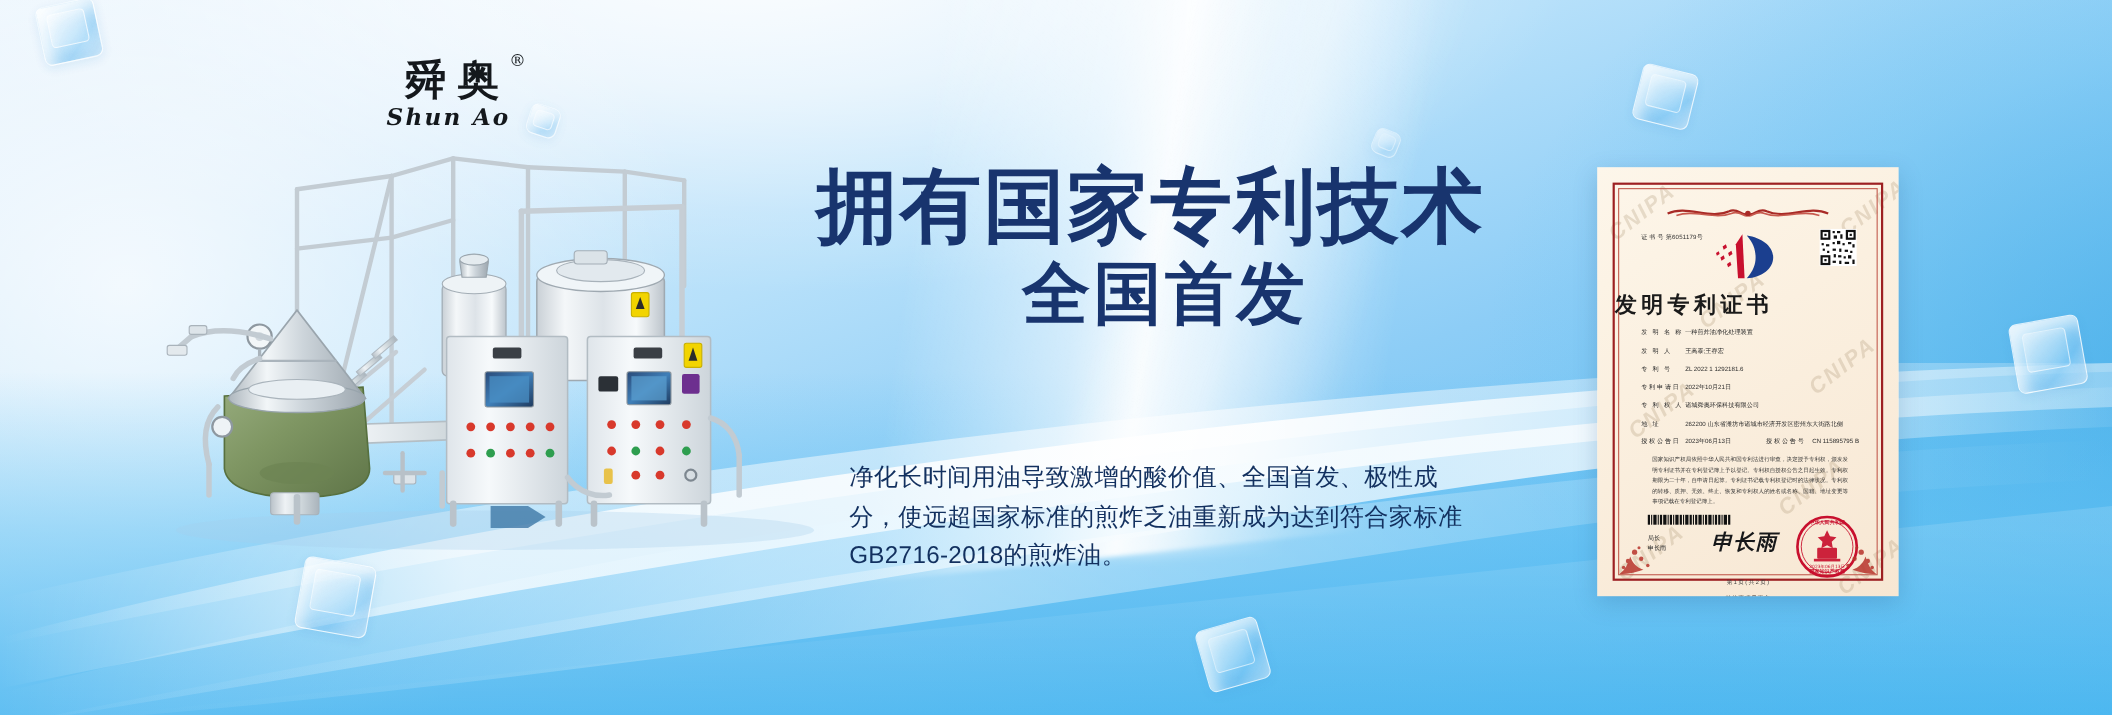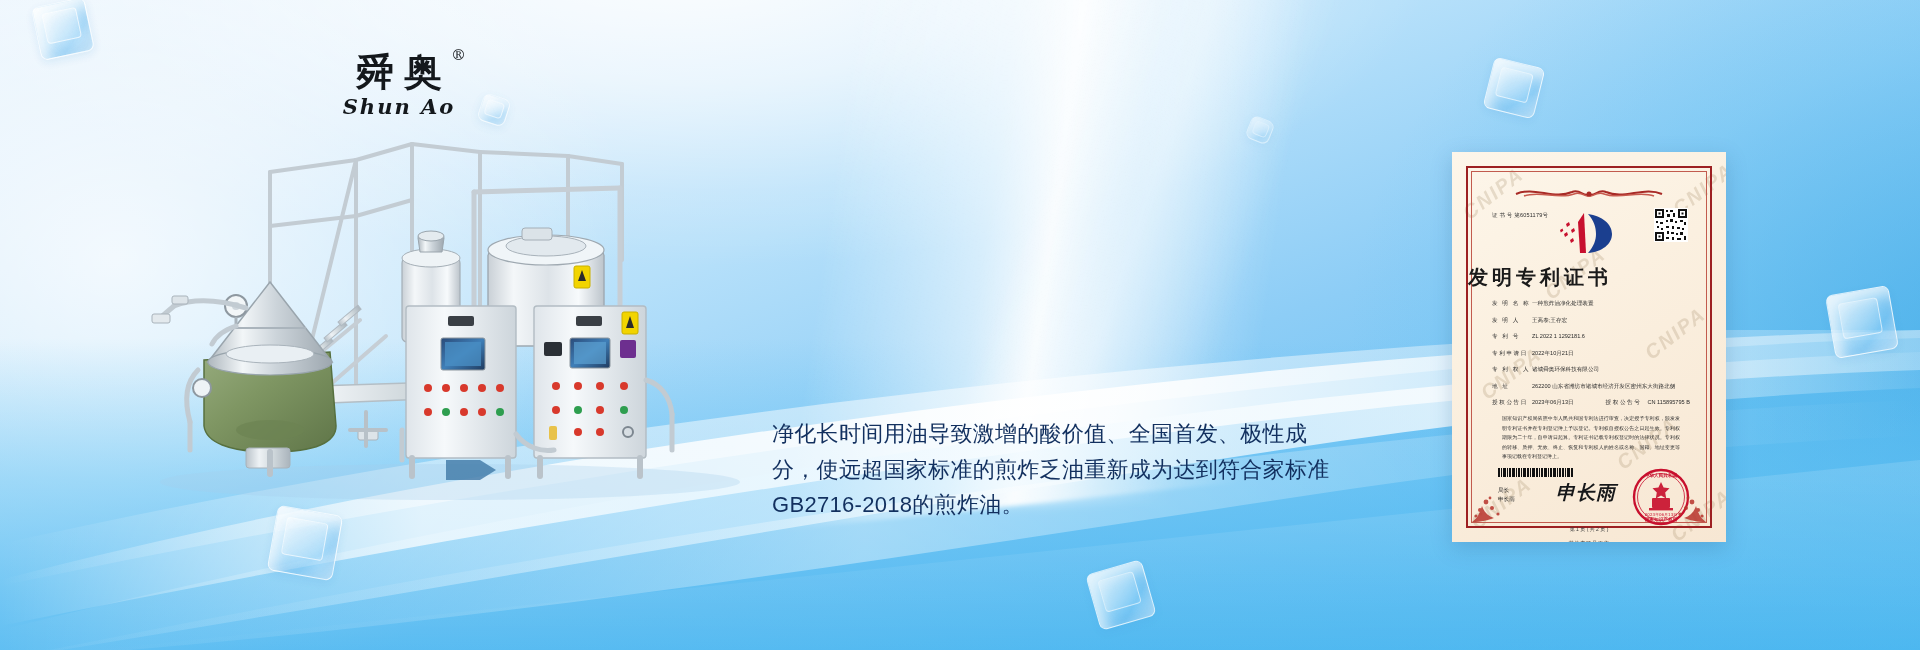--- a/index.html
+++ b/index.html
@@ -73,21 +73,21 @@
     border-radius: 4px;
     border: 1px solid rgba(255,255,255,0.62);
     background: linear-gradient(140deg, rgba(255,255,255,0.50), rgba(255,255,255,0.04));
   }
 
   
   .logo {
     position: absolute;
     left: 334px; top: 52px;
     width: 130px;
-    text-align: center;
+    text-align: right;
     color: #14181c;
     user-select: none;
   }
   .logo-cn {
     font-family: "DejaVu Serif", "Liberation Serif", serif;
     font-size: 38px;
     font-weight: 700;
     letter-spacing: 10px;
     line-height: 1.05;
     text-indent: 10px;
@@ -477,20 +477,24 @@
 
     <g stroke="#bac3ca" stroke-width="6" stroke-linecap="round">
       <path d="M262,328 L262,346"></path>
       <path d="M358,328 L358,346"></path>
       <path d="M390,328 L390,346"></path>
       <path d="M490,328 L490,346"></path>
       <path d="M120,322 L120,344"></path>
     </g>
   </svg>
 
+  <div class="headline">
+    <div class="headline-1">拥有国家专利技术</div>
+    <div class="headline-2">全国首发</div>
+  </div>
 
   <div class="body-copy">净化长时间用油导致激增的酸价值、全国首发、极性成分，使远超国家标准的煎炸乏油重新成为达到符合家标准GB2716-2018的煎炸油。</div>
 
   <div class="cert">
     <div class="cert-wm" style="left:6px; top:30px;">CNIPA</div>
     <div class="cert-wm" style="left:216px; top:26px;">CNIPA</div>
     <div class="cert-wm" style="left:88px; top:110px;">CNIPA</div>
     <div class="cert-wm" style="left:188px; top:170px;">CNIPA</div>
     <div class="cert-wm" style="left:24px; top:210px;">CNIPA</div>
     <div class="cert-wm" style="left:160px; top:280px;">CNIPA</div>

